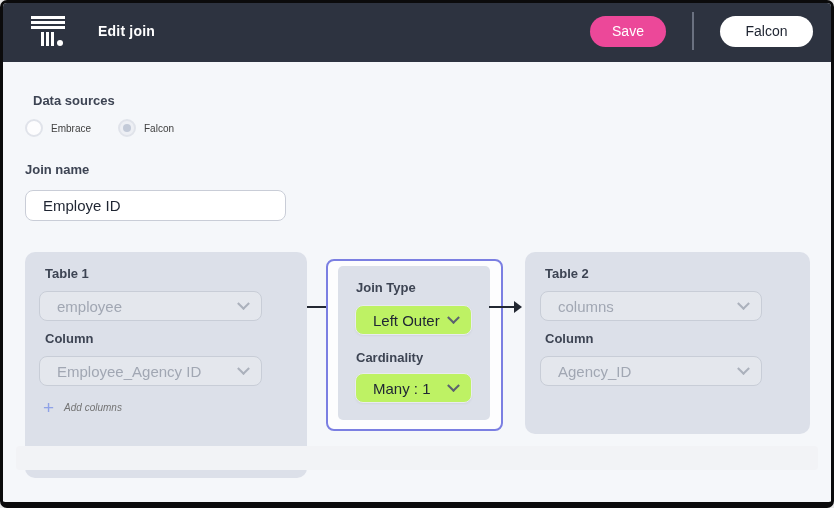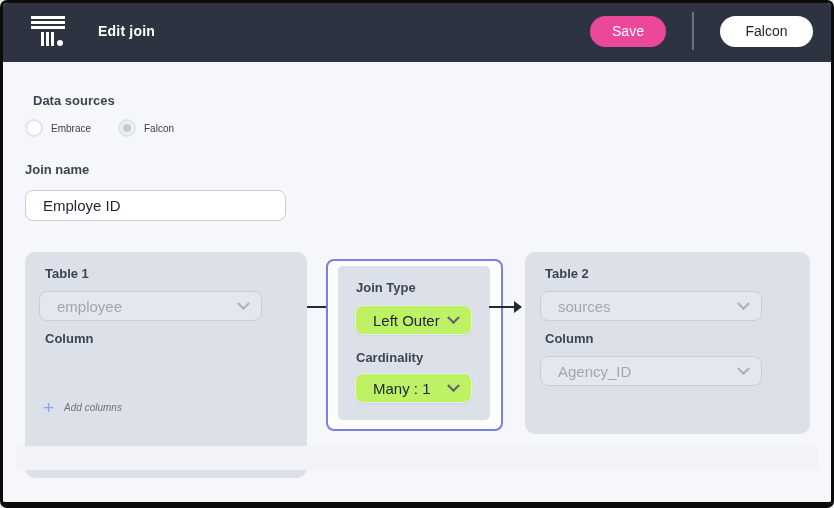--- a/index.html
+++ b/index.html
@@ -145,20 +145,24 @@
     <div class="field-label lbl-joinname">Join name</div>
     <input class="join-input" type="text" value="Employe ID" style="">
 
     <div class="panel panel-t1">
       <div class="p-label" style="left:20px; top:14px;">Table 1</div>
       <div class="dropdown dd-disabled" style="left:14px; top:39px; width:223px;">
         <span class="dd-value">employee</span>
         <span class="chevron"></span>
       </div>
       <div class="p-label" style="left:20px; top:79px;">Column</div>
+      <div class="dropdown dd-disabled" style="left:14px; top:104px; width:223px;">
+        <span class="dd-value">Employee_Agency ID</span>
+        <span class="chevron"></span>
+      </div>
       <div class="add-columns">
         <span class="plus">+</span>
         <span class="add-label">Add columns</span>
       </div>
     </div>
 
     <div class="line line-left"></div>
 
     <div class="join-box">
       <div class="join-inner">
@@ -174,21 +178,21 @@
         </div>
       </div>
     </div>
 
     <div class="line line-right"></div>
     <div class="arrow-head"></div>
 
     <div class="panel panel-t2">
       <div class="p-label" style="left:20px; top:14px;">Table 2</div>
       <div class="dropdown dd-disabled" style="left:15px; top:39px; width:222px;">
-        <span class="dd-value">sources</span>
+        <span class="dd-value">columns</span>
         <span class="chevron"></span>
       </div>
       <div class="p-label" style="left:20px; top:79px;">Column</div>
       <div class="dropdown dd-disabled" style="left:15px; top:104px; width:222px;">
         <span class="dd-value">Agency_ID</span>
         <span class="chevron"></span>
       </div>
     </div>
 
     <div class="footer-strip"></div>

